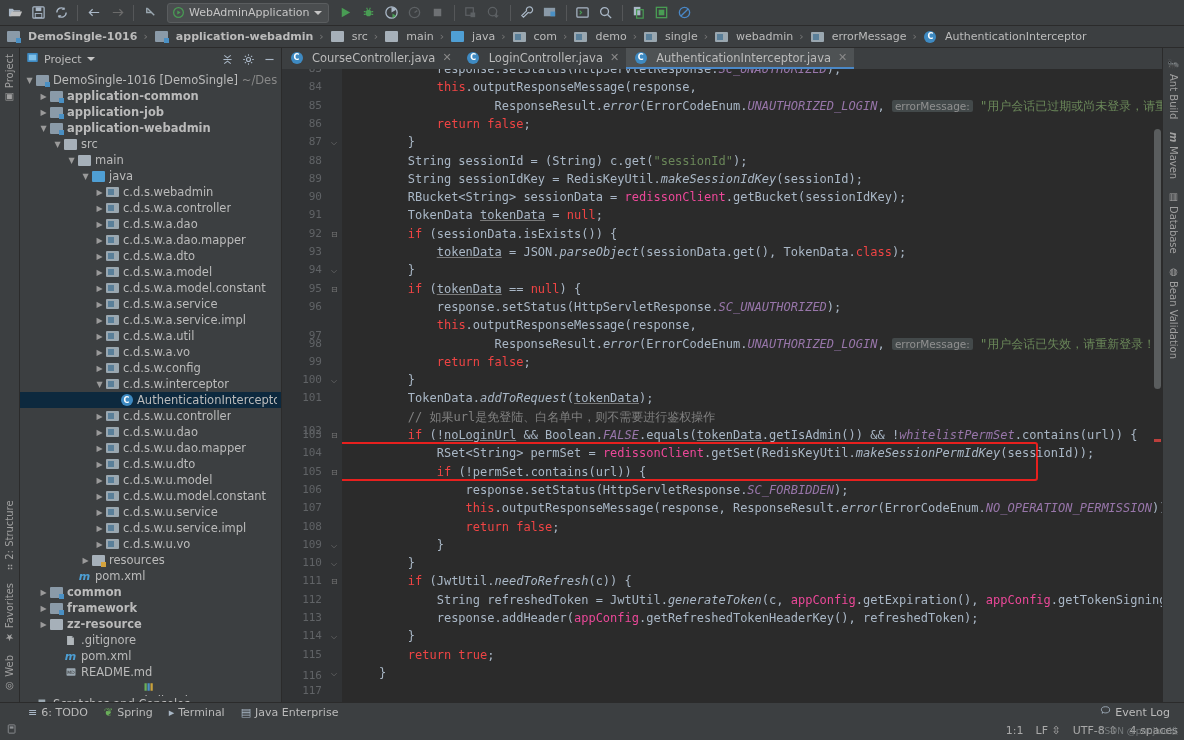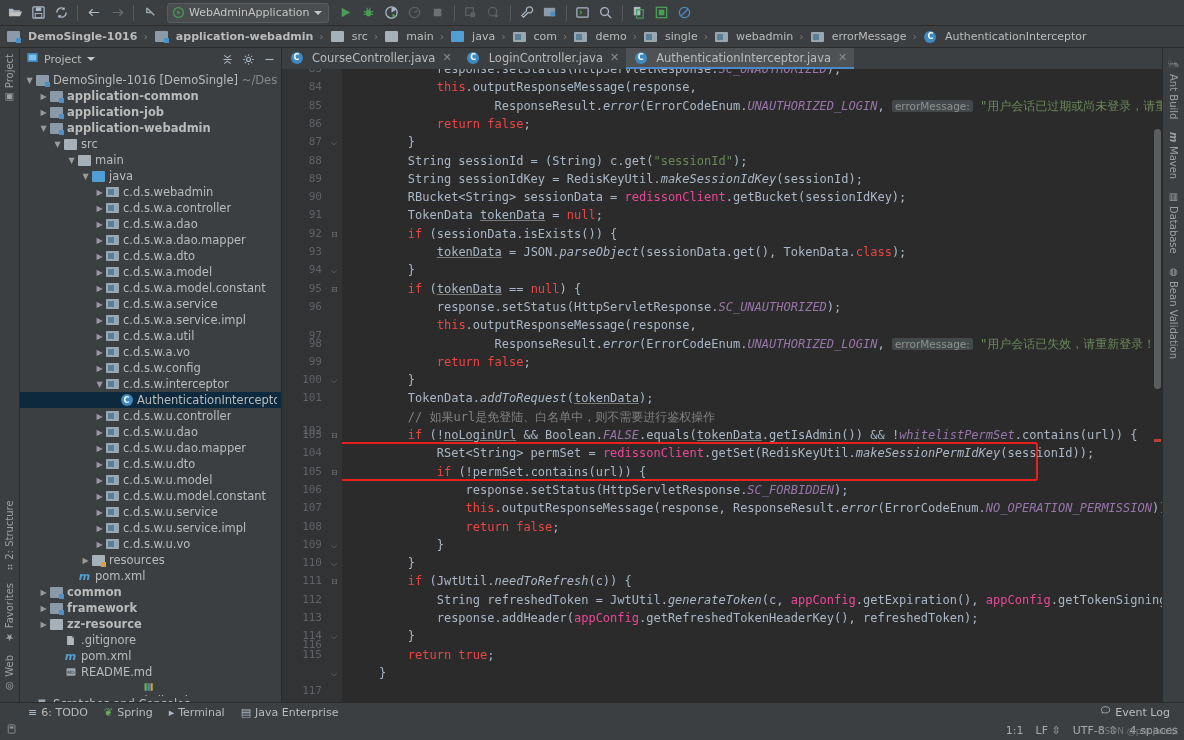--- a/index.html
+++ b/index.html
@@ -741,21 +741,21 @@
             <div class="gnum" style="top: 411.9px;">106</div>
             <div class="gnum" style="top: 430.2px;">107</div>
             <div class="gnum" style="top: 448.5px;">108</div>
             <div class="gnum" style="top: 466.8px;">109</div>
             <div class="gnum" style="top: 485.1px;">110</div>
             <div class="gnum" style="top: 503.4px;">111</div>
             <div class="gnum" style="top: 521.7px;">112</div>
             <div class="gnum" style="top: 540px;">113</div>
             <div class="gnum" style="top: 558.3px;">114</div>
             <div class="gnum" style="top: 576.6px;">115</div>
-            <div class="gnum" style="top: 567px;">116</div>
+            <div class="gnum" style="top: 598px;">116</div>
             <div class="gnum" style="top: 613.2px;">117</div>
             <div class="gnum" style="top: 631.5px;">118</div>
           </div>
         <div class="foldcol" id="foldcol">
             <div class="foldmark" style="top: 69.2px;">⌵</div>
             <div class="foldmark" style="top: 160.7px;">⊟</div>
             <div class="foldmark" style="top: 197.3px;">⌵</div>
             <div class="foldmark" style="top: 215.6px;">⊟</div>
             <div class="foldmark" style="top: 307.1px;">⌵</div>
             <div class="foldmark" style="top: 362px;">⊟</div>

